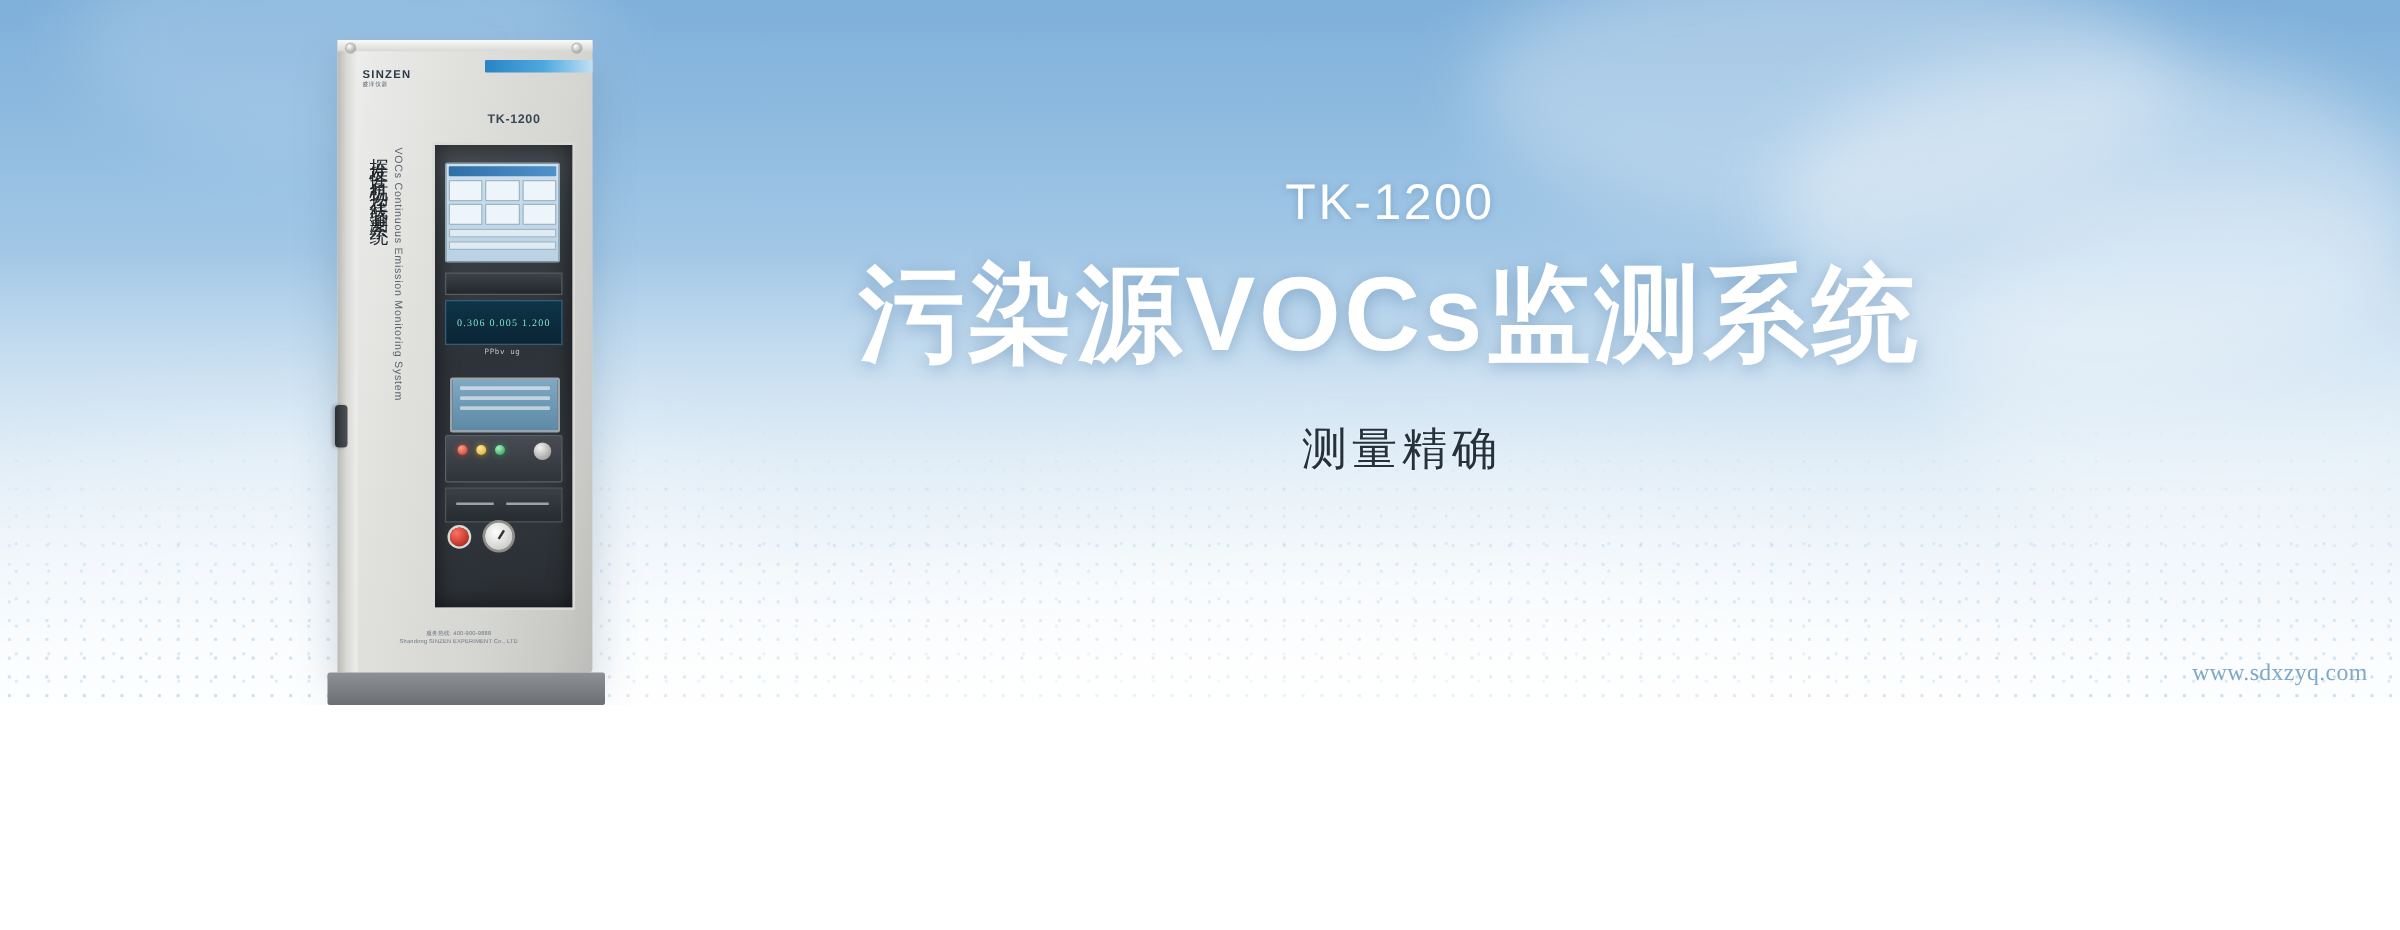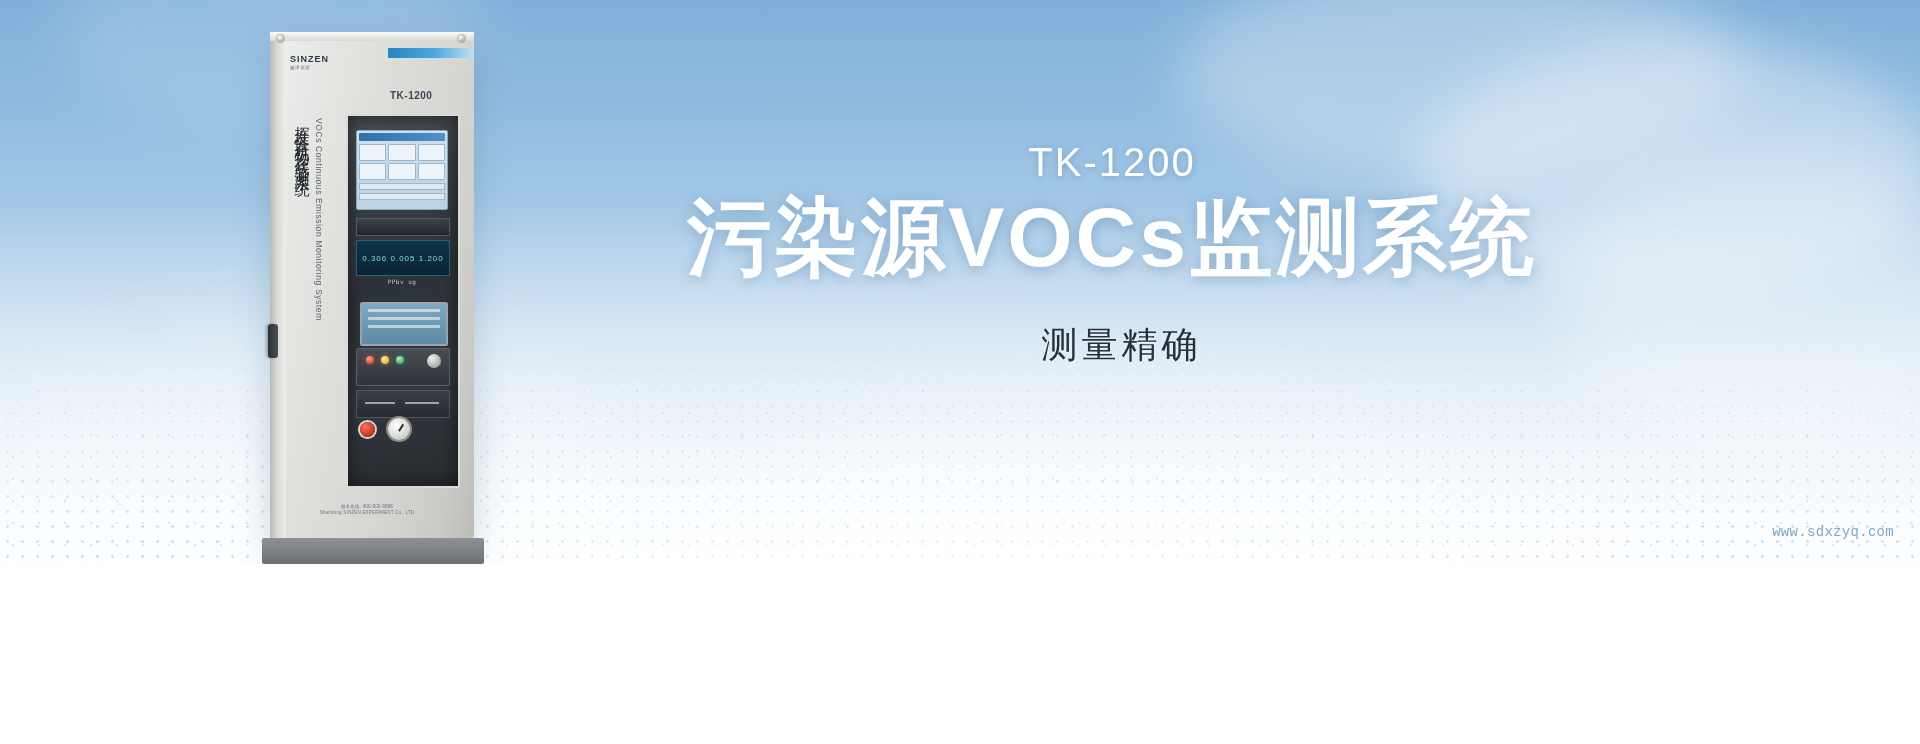--- a/index.html
+++ b/index.html
@@ -52,21 +52,21 @@
   }
 
   
   .hero{position:absolute;left:662px;top:140px;width:900px;text-align:center;}
   .model{
     color:#ffffff;font-size:40px;letter-spacing:2px;font-weight:400;
     text-shadow:0 1px 6px rgba(60,100,140,.35);
     line-height:1.1;
   }
   .headline{
-    margin-top:8px;
+    margin-top:22px;
     color:#ffffff;font-size:84px;font-weight:700;letter-spacing:3px;
     line-height:1.08;white-space:nowrap;
     text-shadow:0 2px 14px rgba(50,95,140,.35);
   }
   .features{
     margin-top:38px;display:flex;justify-content:center;align-items:center;
     gap:64px;color:#25313c;font-size:36px;letter-spacing:4px;font-weight:400;
   }
   .feature{white-space:nowrap;text-shadow:0 1px 3px rgba(255,255,255,.5);margin-left:19px;}
 
@@ -136,21 +136,21 @@
   .hmi-bar{height:5px;margin-top:3px;background:#dfeaf3;border:1px solid #9db6c8;}
   .strip{
     position:absolute;left:8px;top:102px;width:92px;height:16px;
     background:linear-gradient(180deg,#3c4248,#23272c);border:1px solid #555b61;
   }
   .readout{
     position:absolute;left:8px;top:124px;width:92px;height:34px;
     background:linear-gradient(180deg,#0f3448,#0a2434);border:1px solid #2b5f7c;
     display:flex;align-items:center;justify-content:center;
     color:#7fe3c8;font-size:8px;letter-spacing:1px;
-    font-family:Liberation Sans, sans-serif;
+    font-family:Liberation Serif, serif;
   }
   .readout-sub{
     position:absolute;left:8px;top:162px;width:92px;text-align:center;
     color:#b9c6cf;font-size:6px;letter-spacing:.5px;
     font-family:"DejaVu Sans Mono",monospace;
   }
   .lcd{
     position:absolute;left:12px;top:186px;width:84px;height:40px;
     background:linear-gradient(180deg,#7fa8c2,#5d8aa6);border:2px solid #9aa4ac;border-radius:2px;
   }
@@ -200,23 +200,23 @@
     background:linear-gradient(180deg,#8d9196 0%,#7b7f84 55%,#6b6f74 100%);
     border-radius:2px;
   }
   .shadow{
     position:absolute;left:216px;top:552px;width:320px;height:26px;border-radius:50%;
     background:radial-gradient(ellipse at center, rgba(90,120,150,.35) 0%, rgba(90,120,150,0) 70%);
     filter:blur(5px);
   }
 
   .watermark{
-    position:absolute;right:26px;bottom:24px;
-    color:#7fa9c6;font-size:14px;letter-spacing:.3px;
-    font-family:Liberation Mono, monospace;
+    position:absolute;right:26px;bottom:14px;
+    color:#7fa9c6;font-size:19px;letter-spacing:.3px;
+    font-family:Liberation Serif, serif;
   }
 </style>
 </head>
 <body>
 
 <div id="stage">
 
   <div class="cloud c4"></div>
   <div class="cloud c1"></div>
   <div class="cloud c2"></div>

